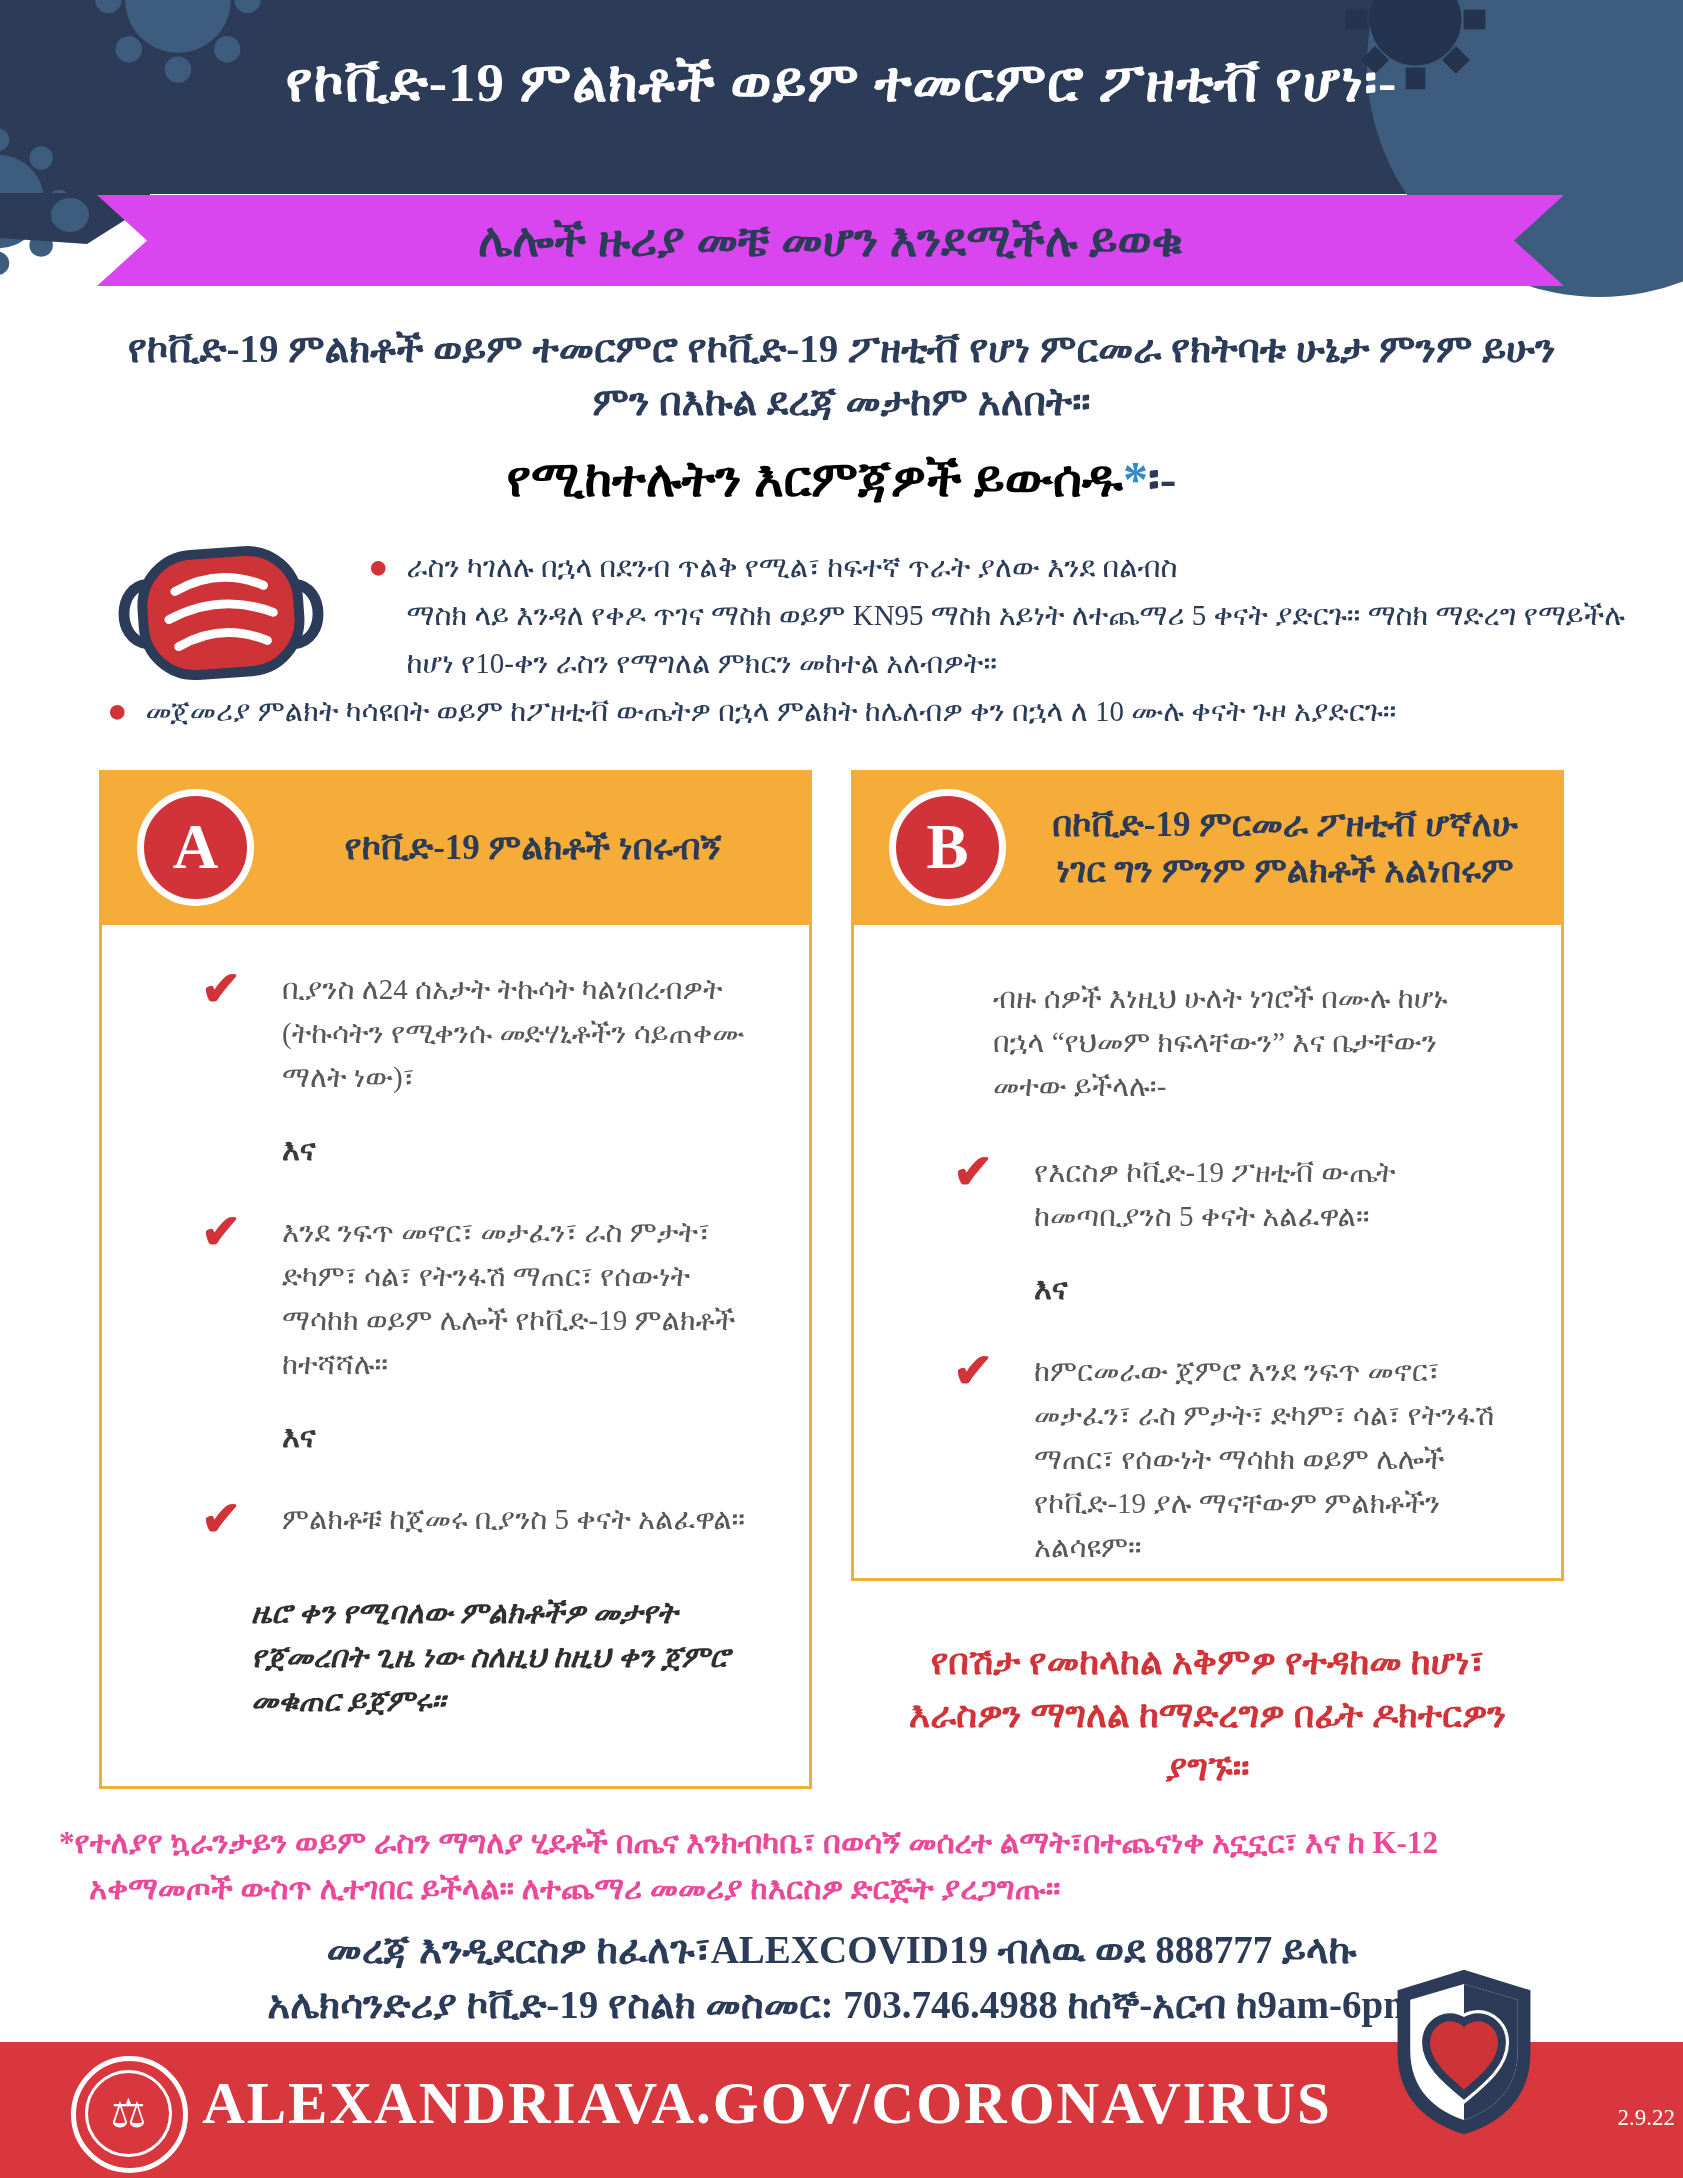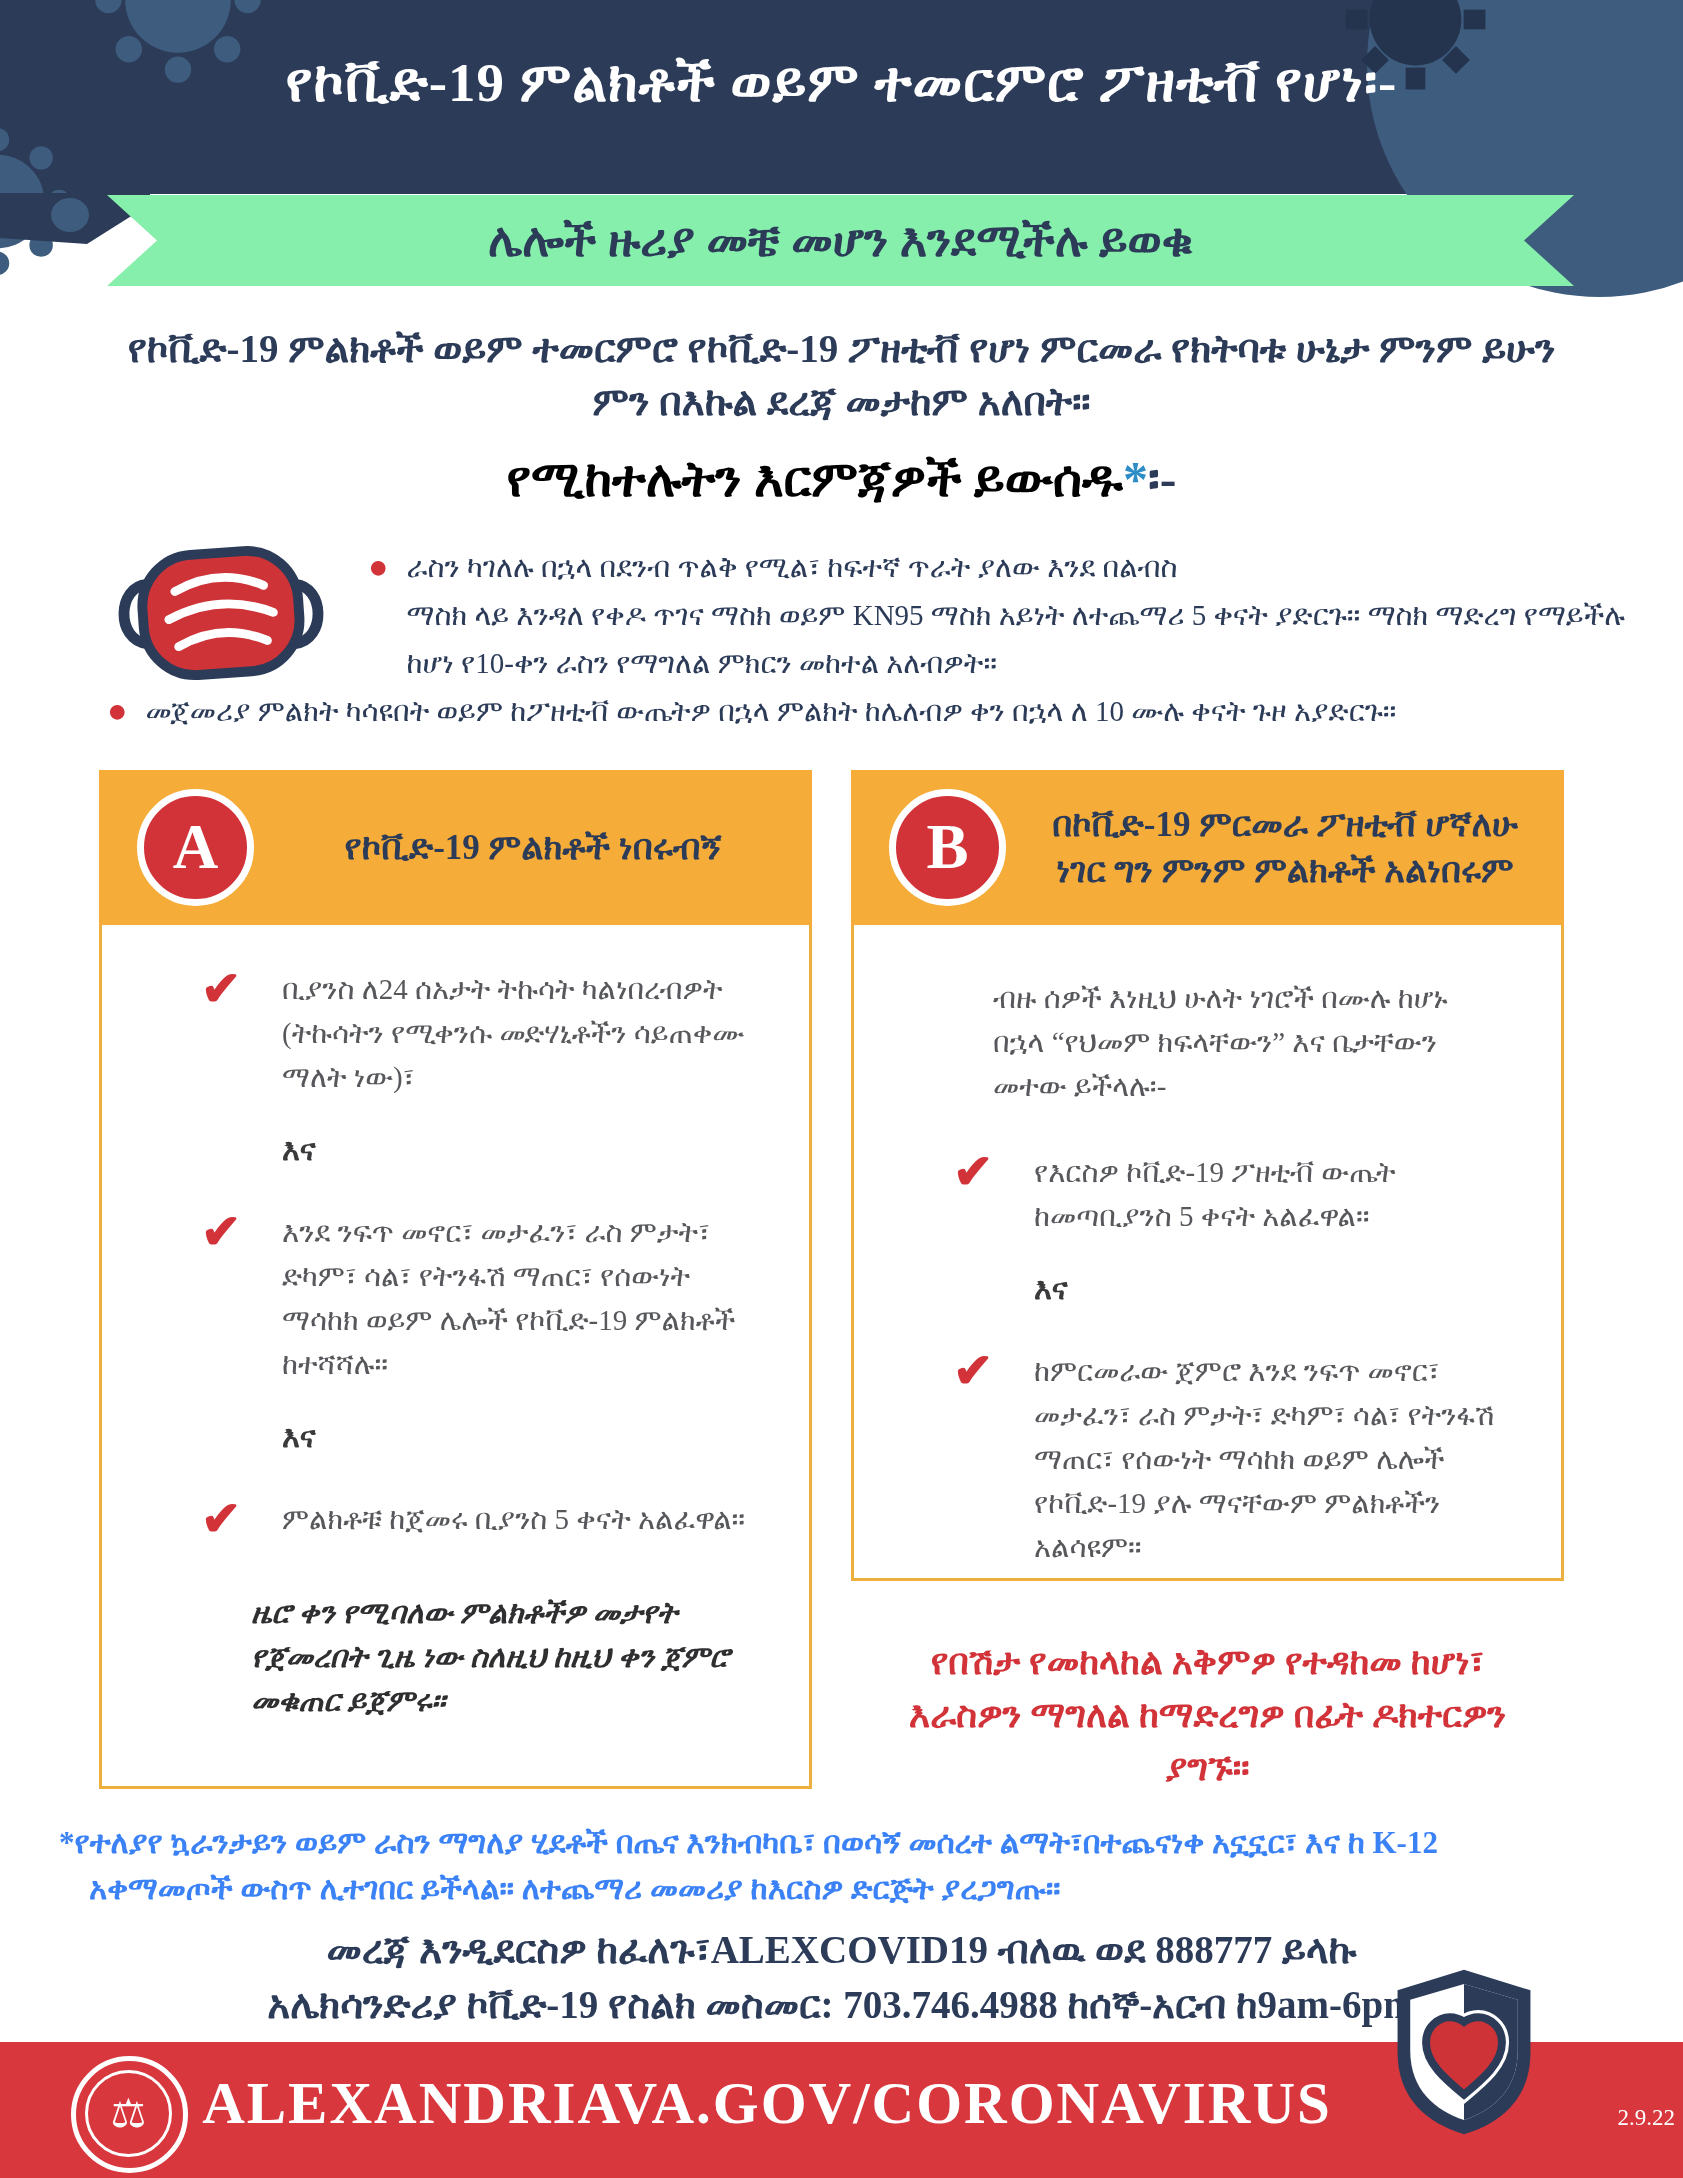--- a/index.html
+++ b/index.html
@@ -10,21 +10,21 @@
   .header-navy{position:absolute;left:0;top:0;width:1683px;height:194px;background:#2B3B58;}
   .corner-circle{position:absolute;right:-149px;top:-168px;width:465px;height:465px;border-radius:50%;background:#3E5C7E;}
   .virus{position:absolute;}
   .header-title{position:absolute;left:0;top:51px;width:1683px;text-align:center;color:#ffffff;
                 font-size:55px;font-weight:bold;letter-spacing:1px;}
   .fold-left{position:absolute;left:0;top:193px;width:150px;height:51px;background:#2B3B58;
              clip-path:polygon(0 0,100% 0,100% 22%,58% 100%,0 88%);}
   .fold-left-dot{position:absolute;left:51px;top:198px;width:38px;height:34px;border-radius:50%;background:#3E5C7E;}
   .fold-right{position:absolute;left:1564px;top:193px;width:119px;height:51px;background:#3E5C7E;
               clip-path:polygon(0 0,100% 0,100% 100%,8% 10%);}
-  .ribbon{position:absolute;left:107px;top:195px;width:1467px;height:91px;background:#86efac;
+  .ribbon{position:absolute;left:97px;top:195px;width:1467px;height:91px;background:#d946ef;
           clip-path:polygon(0 0,100% 0,calc(100% - 50px) 50%,100% 100%,0 100%,50px 50%);
           display:flex;align-items:center;justify-content:center;}
   .ribbon-text{color:#2B3B58;font-size:46px;font-weight:bold;}
 
   
   .intro-par{position:absolute;left:119px;top:322px;width:1445px;text-align:center;color:#2B3B58;
              font-size:39px;font-weight:bold;line-height:53px;}
   .steps-heading{position:absolute;left:0;top:450px;width:1683px;text-align:center;font-size:50px;font-weight:bold;}
   .steps-heading .red{color:#000000;}
   .steps-heading .blue{color:#2E8CC7;}
@@ -53,21 +53,21 @@
   .check-row{display:flex;margin:42px 54px 0 99px;}
   .checkmark{width:81px;flex-shrink:0;color:#D23339;font-size:48px;font-weight:bold;line-height:44px;}
   .check-text{color:#57585C;font-size:29px;line-height:44px;}
   .and-label{margin:34px 0 0 180px;color:#3A3A3C;font-size:30px;font-weight:bold;}
   .card-note{margin:50px 54px 0 149px;color:#2F2F31;font-size:30px;line-height:44px;font-weight:bold;font-style:italic;}
 
   .warning-red{position:absolute;left:871px;top:1636px;width:673px;text-align:center;color:#D23339;
                font-size:36px;font-weight:bold;line-height:53px;}
 
   
-  .footnote{position:absolute;left:59px;top:1820px;width:1584px;color:#3b82f6;font-size:31px;
+  .footnote{position:absolute;left:59px;top:1820px;width:1584px;color:#ec4899;font-size:31px;
             font-weight:bold;line-height:46px;}
   .footnote .ln2{margin-left:30px;}
   .contact1{position:absolute;left:0;top:1927px;width:1683px;text-align:center;color:#2B3B58;
             font-size:39px;font-weight:bold;}
   .contact2{position:absolute;left:0;top:1982px;width:1683px;text-align:center;color:#2B3B58;
             font-size:39px;font-weight:bold;}
 
   
   .footer-bar{position:absolute;left:0;top:2042px;width:1683px;height:136px;background:#D7373D;}
   .seal{position:absolute;left:71px;top:2056px;width:107px;height:107px;border-radius:50%;border:5px solid #ffffff;}

